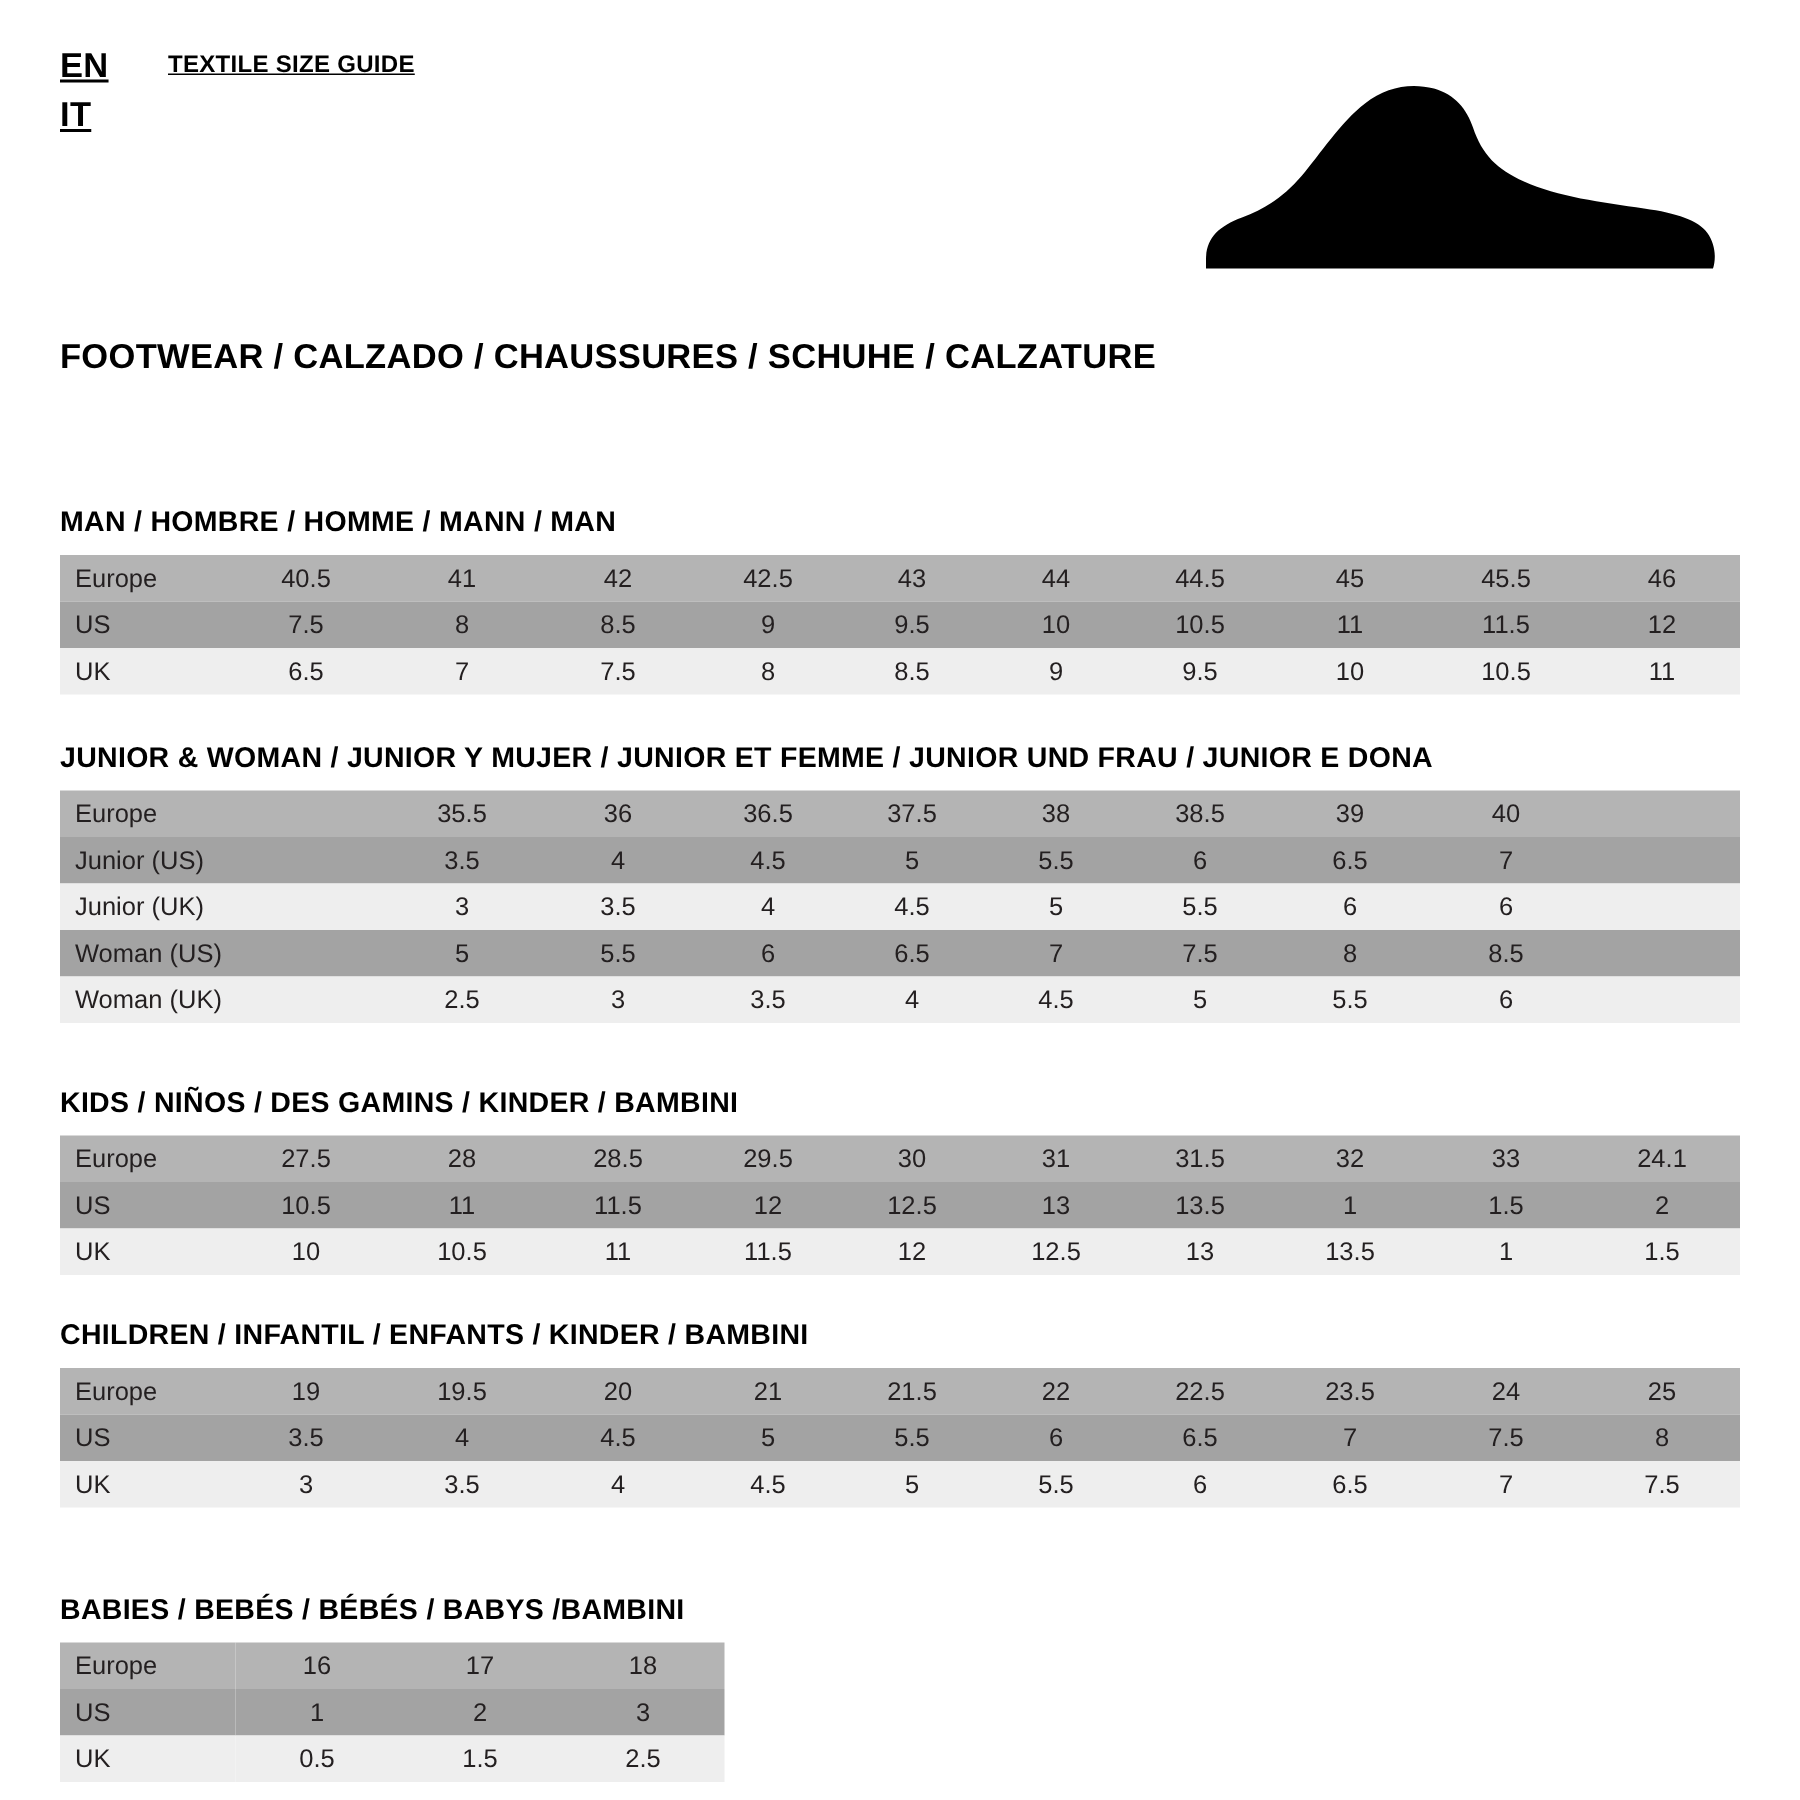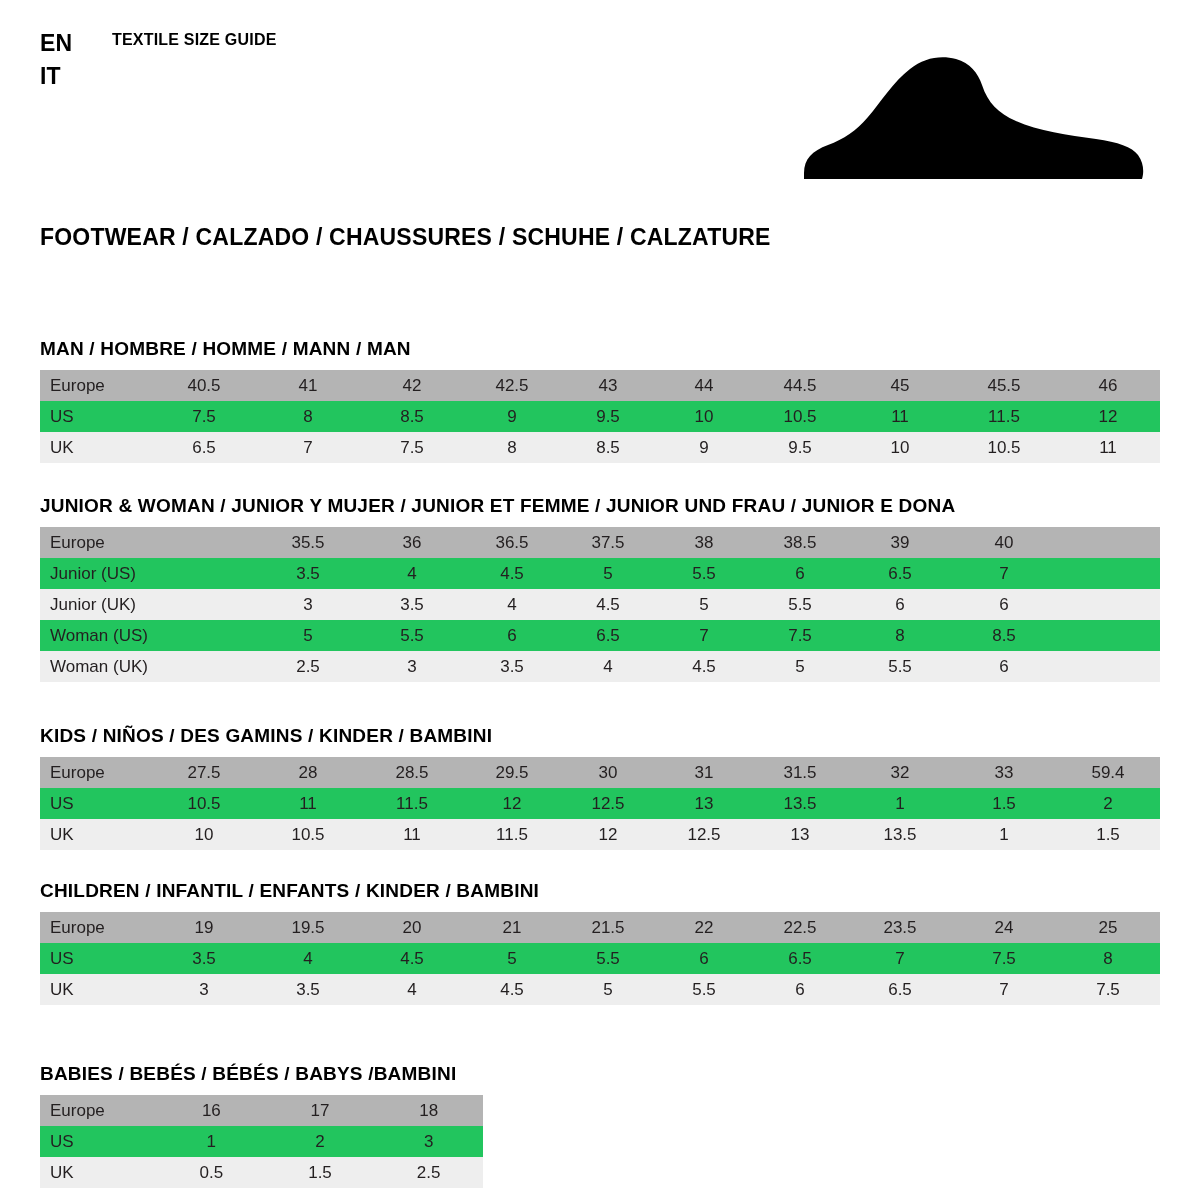--- a/index.html
+++ b/index.html
@@ -25,23 +25,24 @@
 
   
   .lang-block {
     position: absolute;
     left: 40px;
     top: 32px;
     width: 700px;
   }
   .lang-row {
     display: flex;
-    align-items: flex-start;
+    align-items: center;
     line-height: 1.0;
     margin-bottom: 10px;
+    text-decoration: underline;
   }
   .lang-code {
     width: 72px;
     flex: 0 0 72px;
     font-size: 23px;
     font-weight: bold;
     letter-spacing: 0.2px;
   }
   .lang-text {
     font-size: 16px;
@@ -96,21 +97,21 @@
   }
   td.label {
     text-align: left;
     padding-left: 10px;
   }
   tr.head td {
     background: #b4b4b4;
     font-weight: normal;
   }
   tr.odd td {
-    background: #22c55e;
+    background: #a3a3a3;
   }
   tr.even td {
     background: #eeeeee;
   }
 </style>
 </head>
 <body>
 
 <div class="page">
 
@@ -298,21 +299,21 @@
         <td class="label">Europe</td>
         <td>27.5</td>
         <td>28</td>
         <td>28.5</td>
         <td>29.5</td>
         <td>30</td>
         <td>31</td>
         <td>31.5</td>
         <td>32</td>
         <td>33</td>
-        <td>59.4</td>
+        <td>24.1</td>
       </tr>
       <tr class="odd">
         <td class="label">US</td>
         <td>10.5</td>
         <td>11</td>
         <td>11.5</td>
         <td>12</td>
         <td>12.5</td>
         <td>13</td>
         <td>13.5</td>

